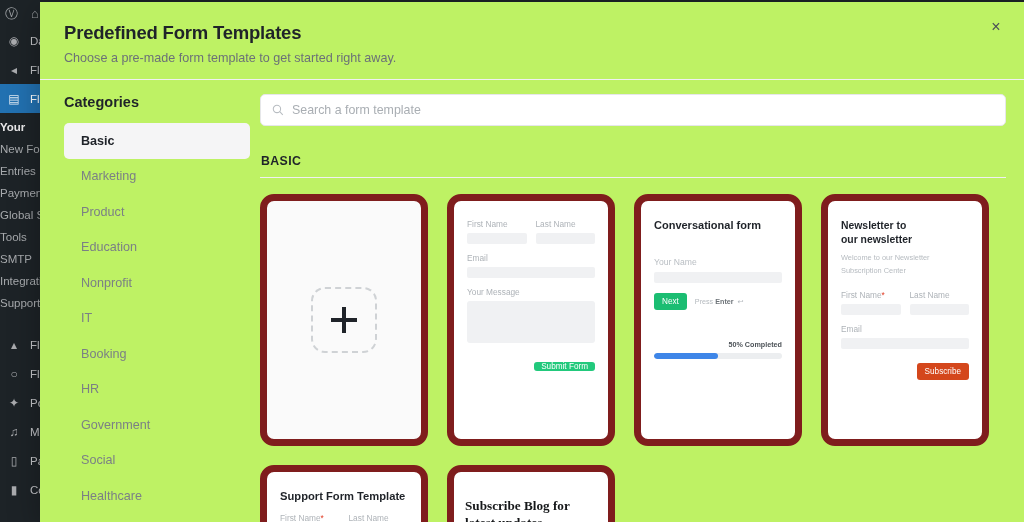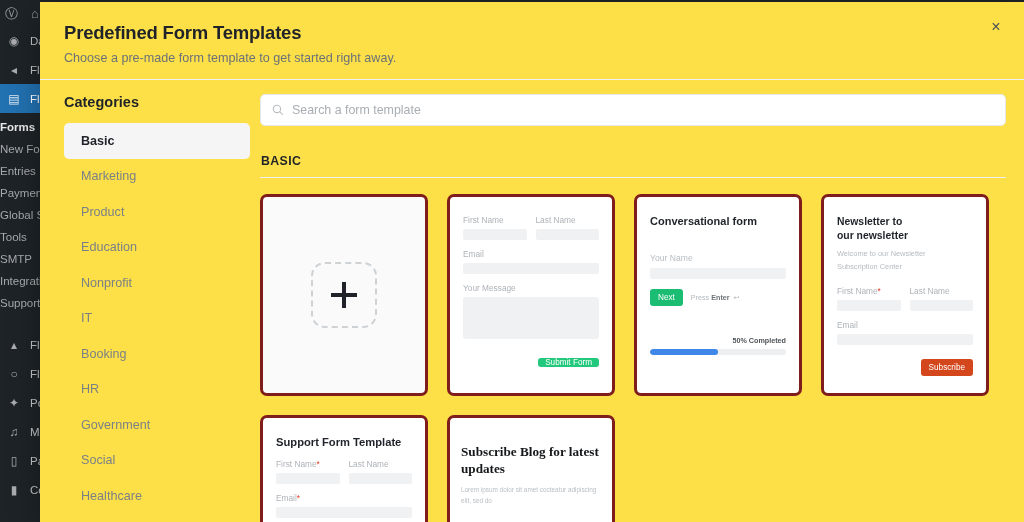--- a/index.html
+++ b/index.html
@@ -41,21 +41,21 @@
   .wp-badge {
     background: #2271b1; color: #fff; font-size: 9px;
     border-radius: 9px; padding: 1px 5px; line-height: 1.3;
   }
   .wp-gap { height: 11px; }
 
   
   #modal {
     position: absolute; left: 40px; top: 2px;
     width: 984px; height: 520px;
-    background: #fde047;
+    background: #bef264;
     box-shadow: 0 6px 30px rgba(0,0,0,.30);
     overflow: hidden;
   }
   #modal-head { padding: 20px 24px 14px 24px; border-bottom: 1px solid #f0f0f2; position: relative; }
   #modal-title { font-size: 18.5px; font-weight: bold; color: #1f2329; letter-spacing: -.2px; }
   #modal-sub { font-size: 12.6px; color: #6b7177; margin-top: 7px; }
   #close-btn {
     position: absolute; right: 17px; top: 14px;
     width: 22px; height: 22px; border: 0; background: transparent;
     color: #4b5157; font-size: 16px; line-height: 22px; cursor: pointer;
@@ -89,21 +89,21 @@
     font-size: 12.3px; font-weight: bold; color: #1f2329;
     letter-spacing: .4px; margin: 28px 0 9px 1px;
   }
   #divider { height: 1px; background: #f0f0f2; }
 
   #grid {
     display: grid; grid-template-columns: repeat(4, 168px);
     gap: 19px; margin-top: 16px;
   }
   .card {
-    height: 202px; border: 3px solid #7f1d1d; border-radius: 7px;
+    height: 252px; border: 7px solid #7f1d1d; border-radius: 14px;
     background: #fff; overflow: hidden; position: relative; cursor: pointer;
   }
 
   
   .card.blank { background: #fafafa; display: flex; align-items: center; justify-content: center; }
   .dashbox {
     width: 66px; height: 66px; border: 2px dashed #cfd2d5; border-radius: 14px;
     display: flex; align-items: center; justify-content: center;
   }
   .plus { position: relative; width: 26px; height: 26px; }
@@ -169,21 +169,21 @@
       <span class="wpico">◂</span>
       <span>Fluent Booking</span>
     </div>
     <div class="wp-item sel">
       <span class="wpico">▤</span>
       <span>Fluent Forms</span>
     </div>
 
     <div class="wp-submenu">
       <div class="wp-sub cur">
-        <span>Forms</span>
+        <span>Your</span>
       </div>
       <div class="wp-sub">
         <span>New Form</span>
       </div>
       <div class="wp-sub">
         <span>Entries</span>
         <span class="wp-badge">1</span>
       </div>
       <div class="wp-sub">
         <span>Payments</span>

